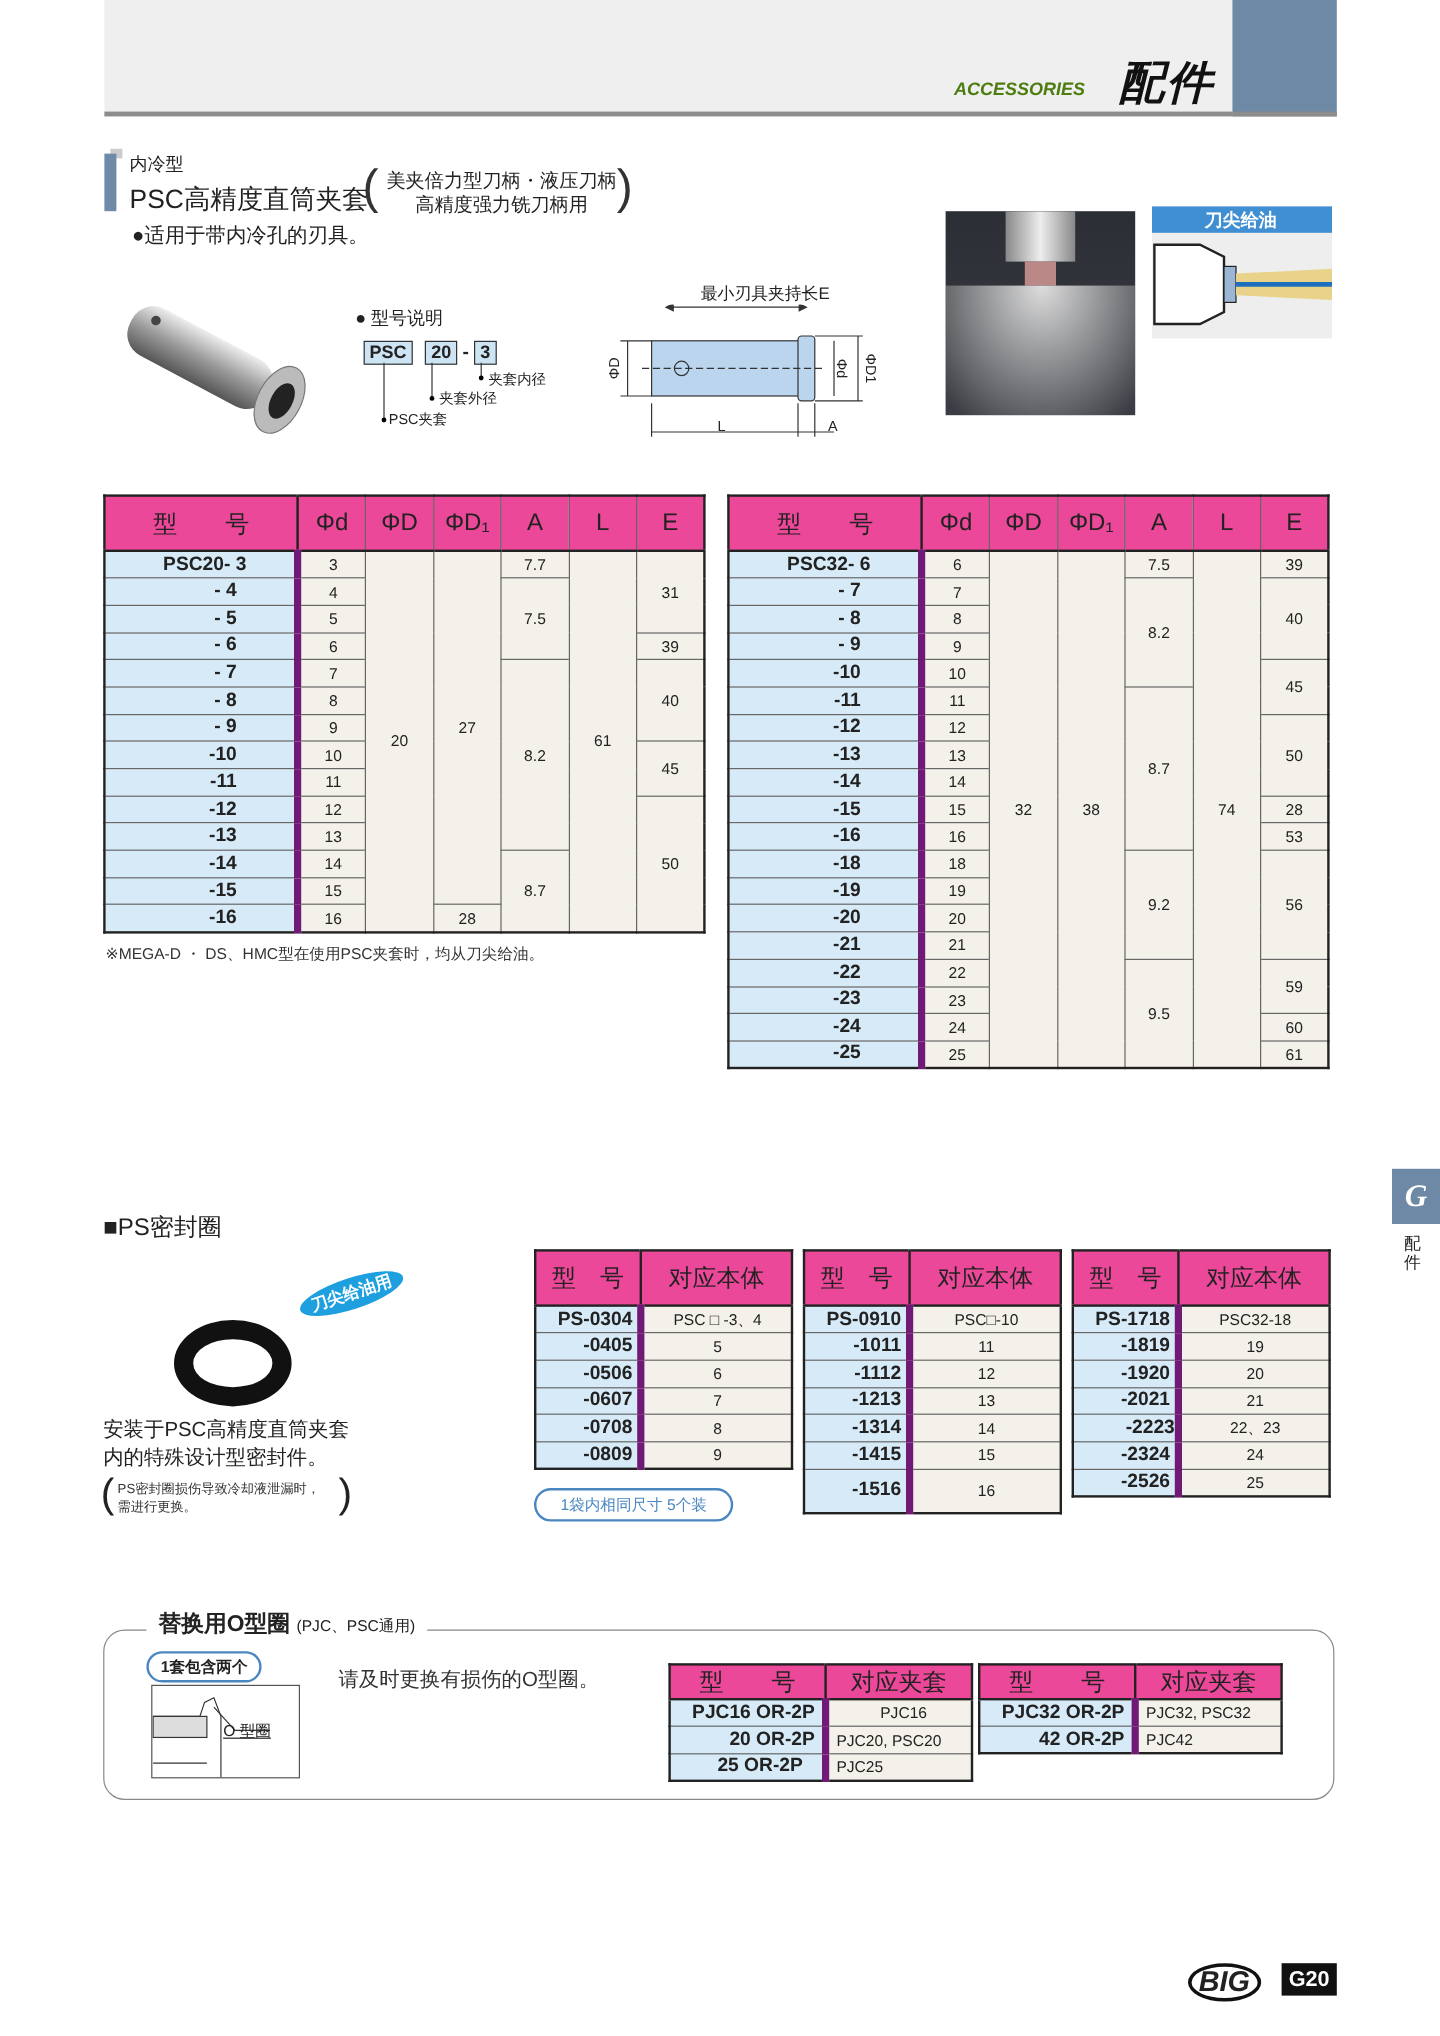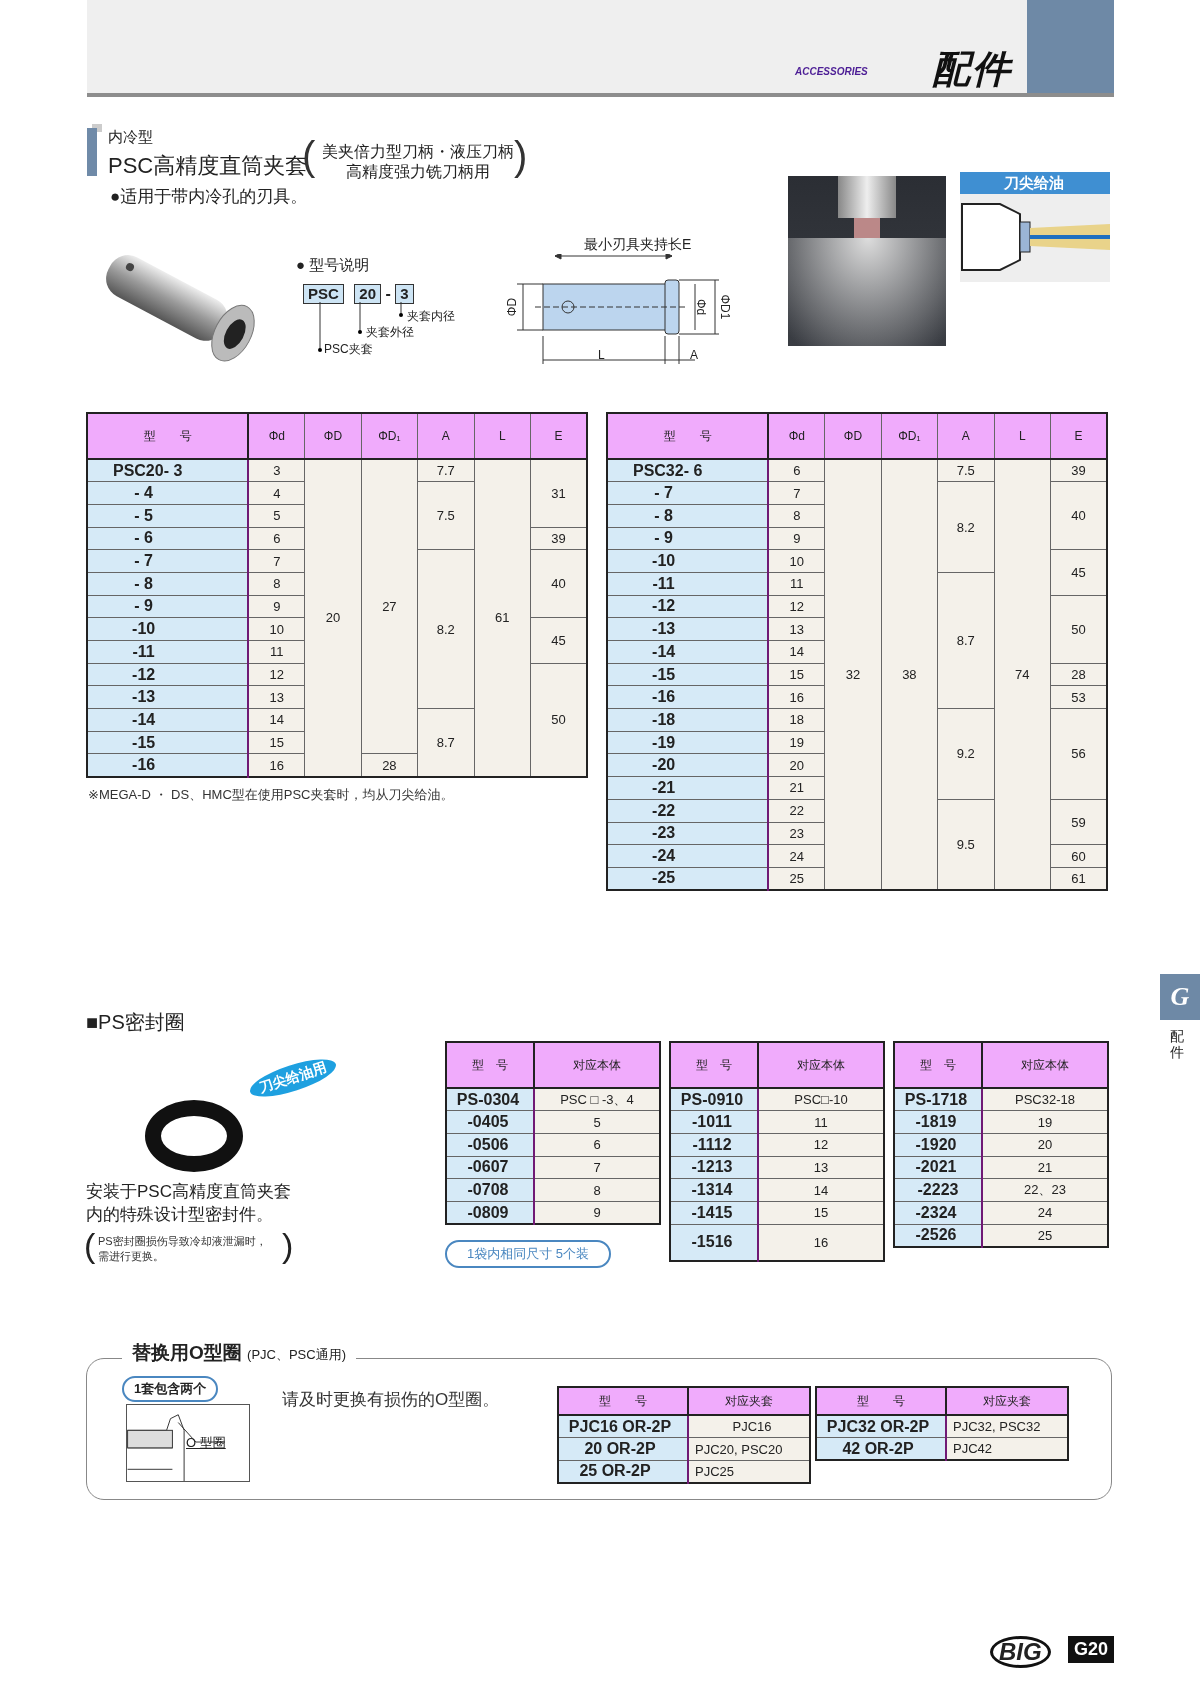--- a/index.html
+++ b/index.html
@@ -1,41 +1,41 @@
 <!DOCTYPE html>
 <html><head>
 <meta charset="utf-8">
 <style>
   *{box-sizing:border-box;margin:0;padding:0}
   body{width:1200px;height:1697px;background:#fff;font-family:"Liberation Sans","DejaVu Sans",sans-serif;color:#222;position:relative;overflow:hidden}
   .abs{position:absolute}
   
   .hdr{left:87px;top:0;width:940px;height:97px;background:#efefef;border-bottom:4px solid #8d8d8d}
   .hdr-tab{left:1027px;top:0;width:87px;height:97px;background:#6e89a6;border-bottom:4px solid #8d8d8d}
-  .hdr-en{left:795px;top:66px;font-size:10px;font-weight:bold;font-style:italic;color:#4c1d95}
+  .hdr-en{left:795px;top:66px;font-size:15px;font-weight:bold;font-style:italic;color:#4d7c0f}
   .hdr-cn{left:932px;top:44px;font-size:38px;font-weight:bold;font-style:italic;color:#111;letter-spacing:2px}
   
   .tbar{left:87px;top:128px;width:10px;height:48px;background:#6f8aa8}
   .tbar2{left:92px;top:124px;width:10px;height:8px;background:#ccc}
   .sub{left:108px;top:128px;font-size:15px}
   .title{left:108px;top:151px;font-size:22px}
   .paren{font-size:40px;font-weight:200;color:#333;line-height:1}
   .title-note{left:322px;top:142px;font-size:16px;text-align:center;line-height:20px}
   .bullet{left:110px;top:185px;font-size:17px}
   
   .part{left:90px;top:245px;width:180px;height:120px}
   
   .code-h{left:296px;top:256px;font-size:15px}
   .codebox{display:inline-block;background:#cde4f4;border:1px solid #333;font-weight:bold;font-size:15px;padding:0 4px;line-height:18px}
   .small{font-size:12px}
   
   table{border-collapse:collapse;position:absolute}
   td,th{border:1px solid #666;text-align:center;font-size:13px;padding:0}
-  th{background:#f0abfc;font-weight:normal;height:46px;font-size:12px;border-bottom:2px solid #222}
-  td.m{background:#d6eaf7;font-weight:bold;font-size:16px;padding-right:48px;border-right:2px solid #701a75}
+  th{background:#ec4899;font-weight:normal;height:46px;font-size:20px;border-bottom:2px solid #222}
+  td.m{background:#d6eaf7;font-weight:bold;font-size:16px;text-align:right;padding-right:48px;border-right:6px solid #701a75}
   td.v{background:#f4f1ea}
   .tbl-outer{border:2px solid #222}
   .note1{left:88px;top:786px;font-size:13px;color:#333}
   
   .ps-h{left:86px;top:1009px;font-size:20px}
   .ps-tag{left:248px;top:1065px;background:#1ea0e0;color:#fff;font-size:14px;font-weight:bold;padding:4px 10px;border-radius:50%;transform:rotate(-18deg)}
   .ring{left:145px;top:1100px;width:98px;height:72px;border-radius:50%;border:16px solid #111;background:transparent}
   .ps-desc{left:86px;top:1180px;font-size:17px;line-height:23px}
   .ps-note{left:98px;top:1234px;font-size:11px;line-height:15px;color:#333}
   .bag{left:445px;top:1240px;border:2px solid #4a87c0;border-radius:16px;padding:3px 20px;font-size:13px;color:#4a87c0}

